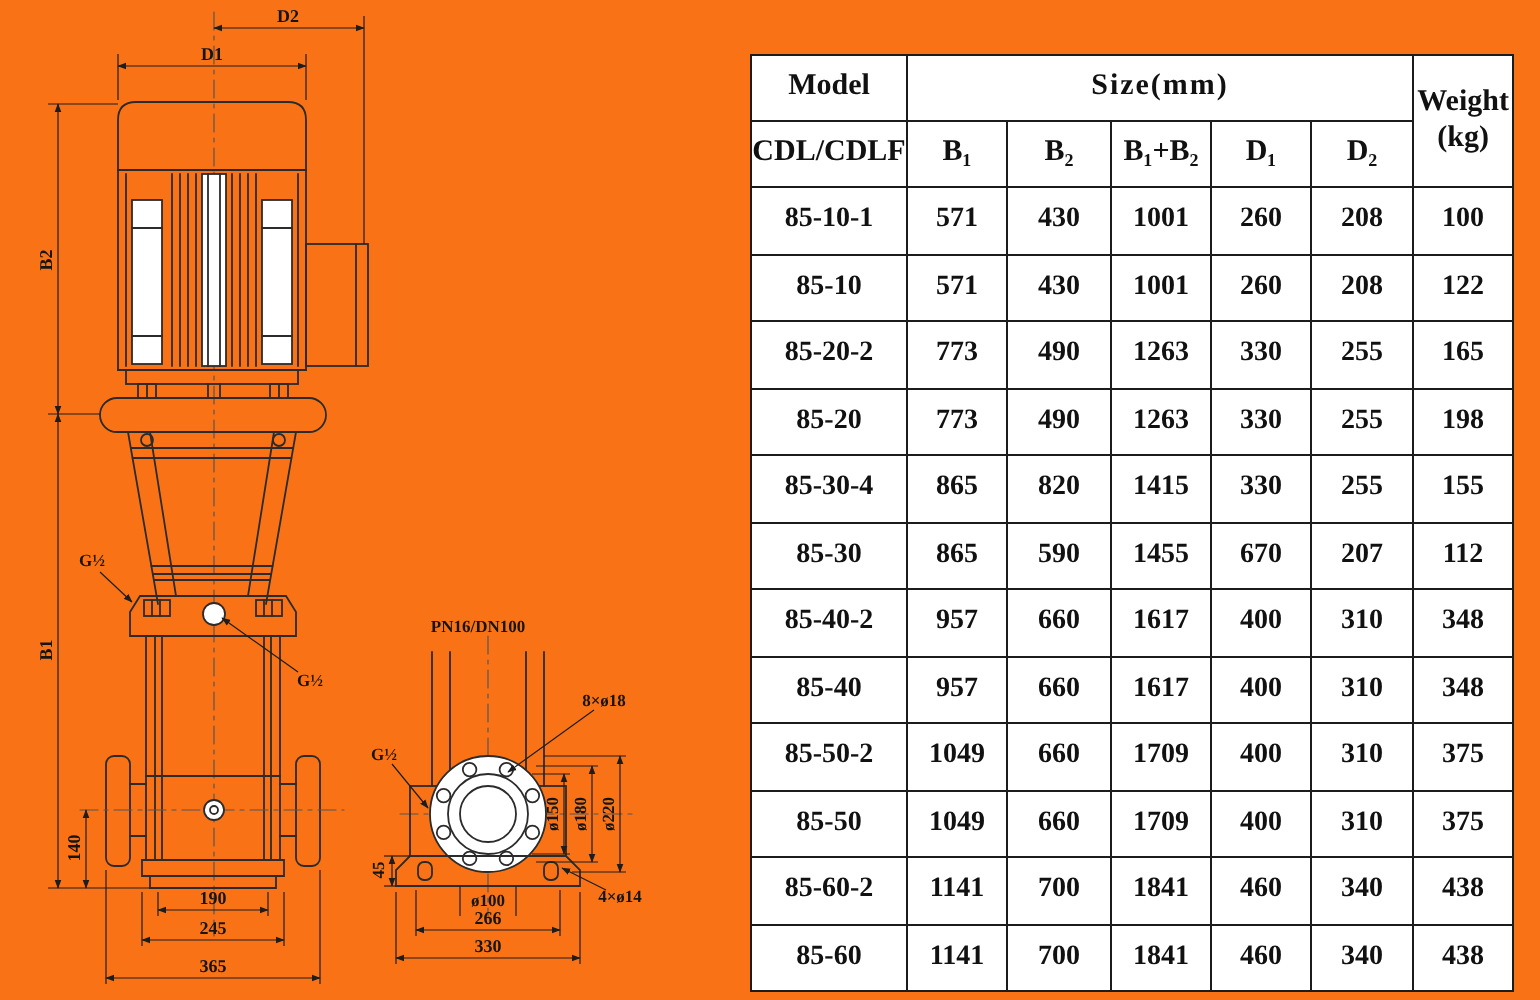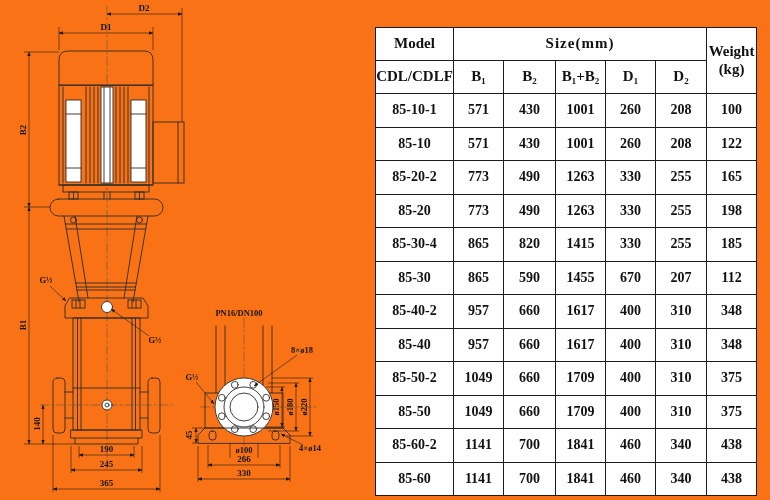--- a/index.html
+++ b/index.html
@@ -308,21 +308,21 @@
         <td>255</td>
         <td>198</td>
       </tr>
       <tr>
         <td>85-30-4</td>
         <td>865</td>
         <td>820</td>
         <td>1415</td>
         <td>330</td>
         <td>255</td>
-        <td>185</td>
+        <td>155</td>
       </tr>
       <tr>
         <td>85-30</td>
         <td>865</td>
         <td>590</td>
         <td>1455</td>
         <td>670</td>
         <td>207</td>
         <td>112</td>
       </tr>

